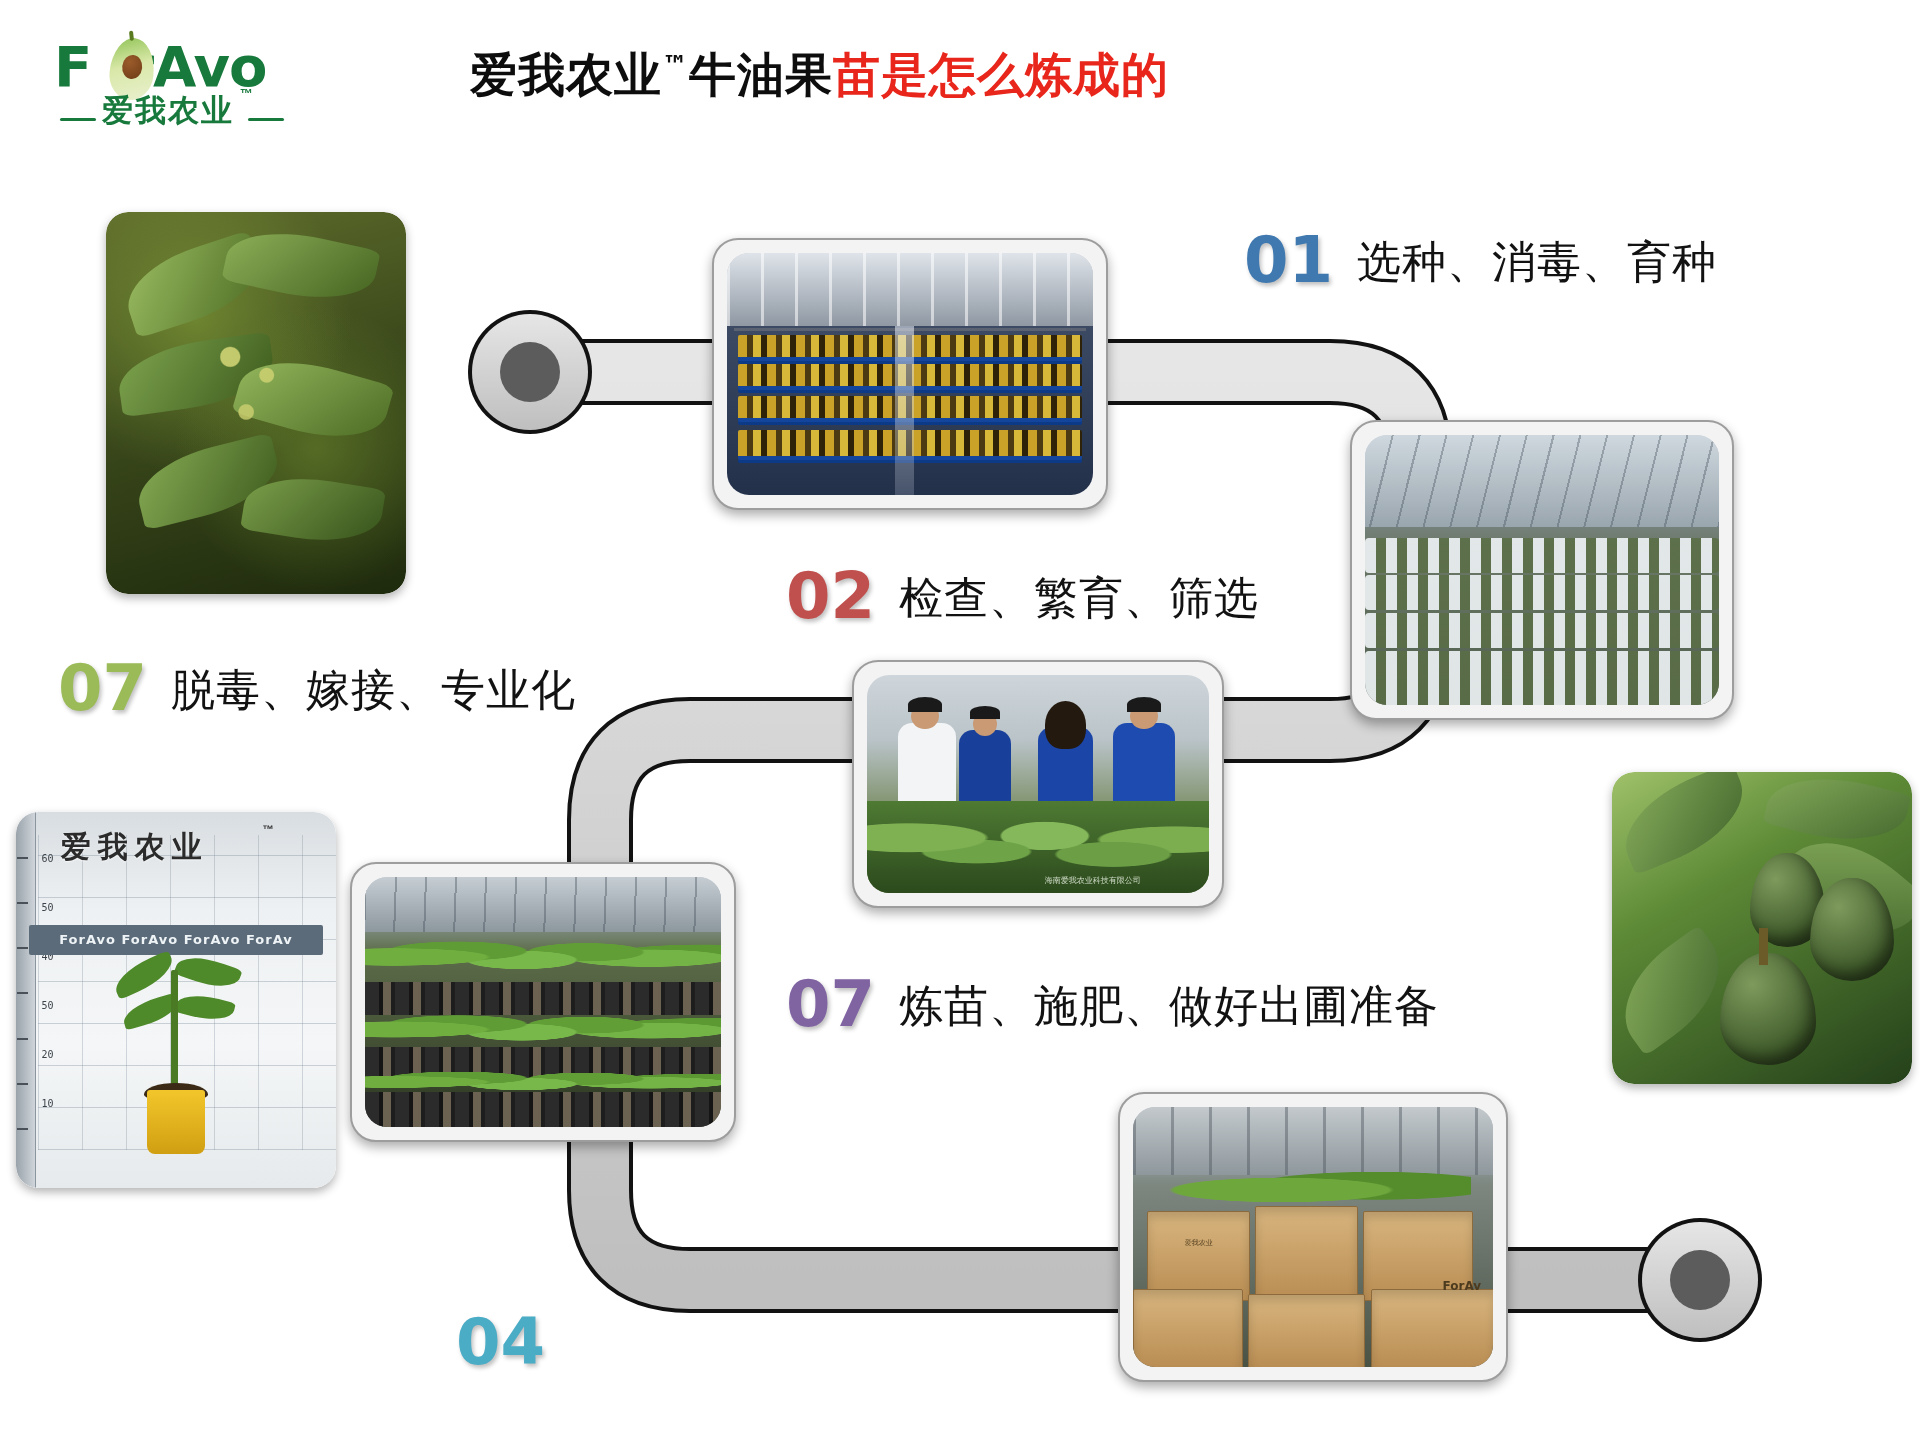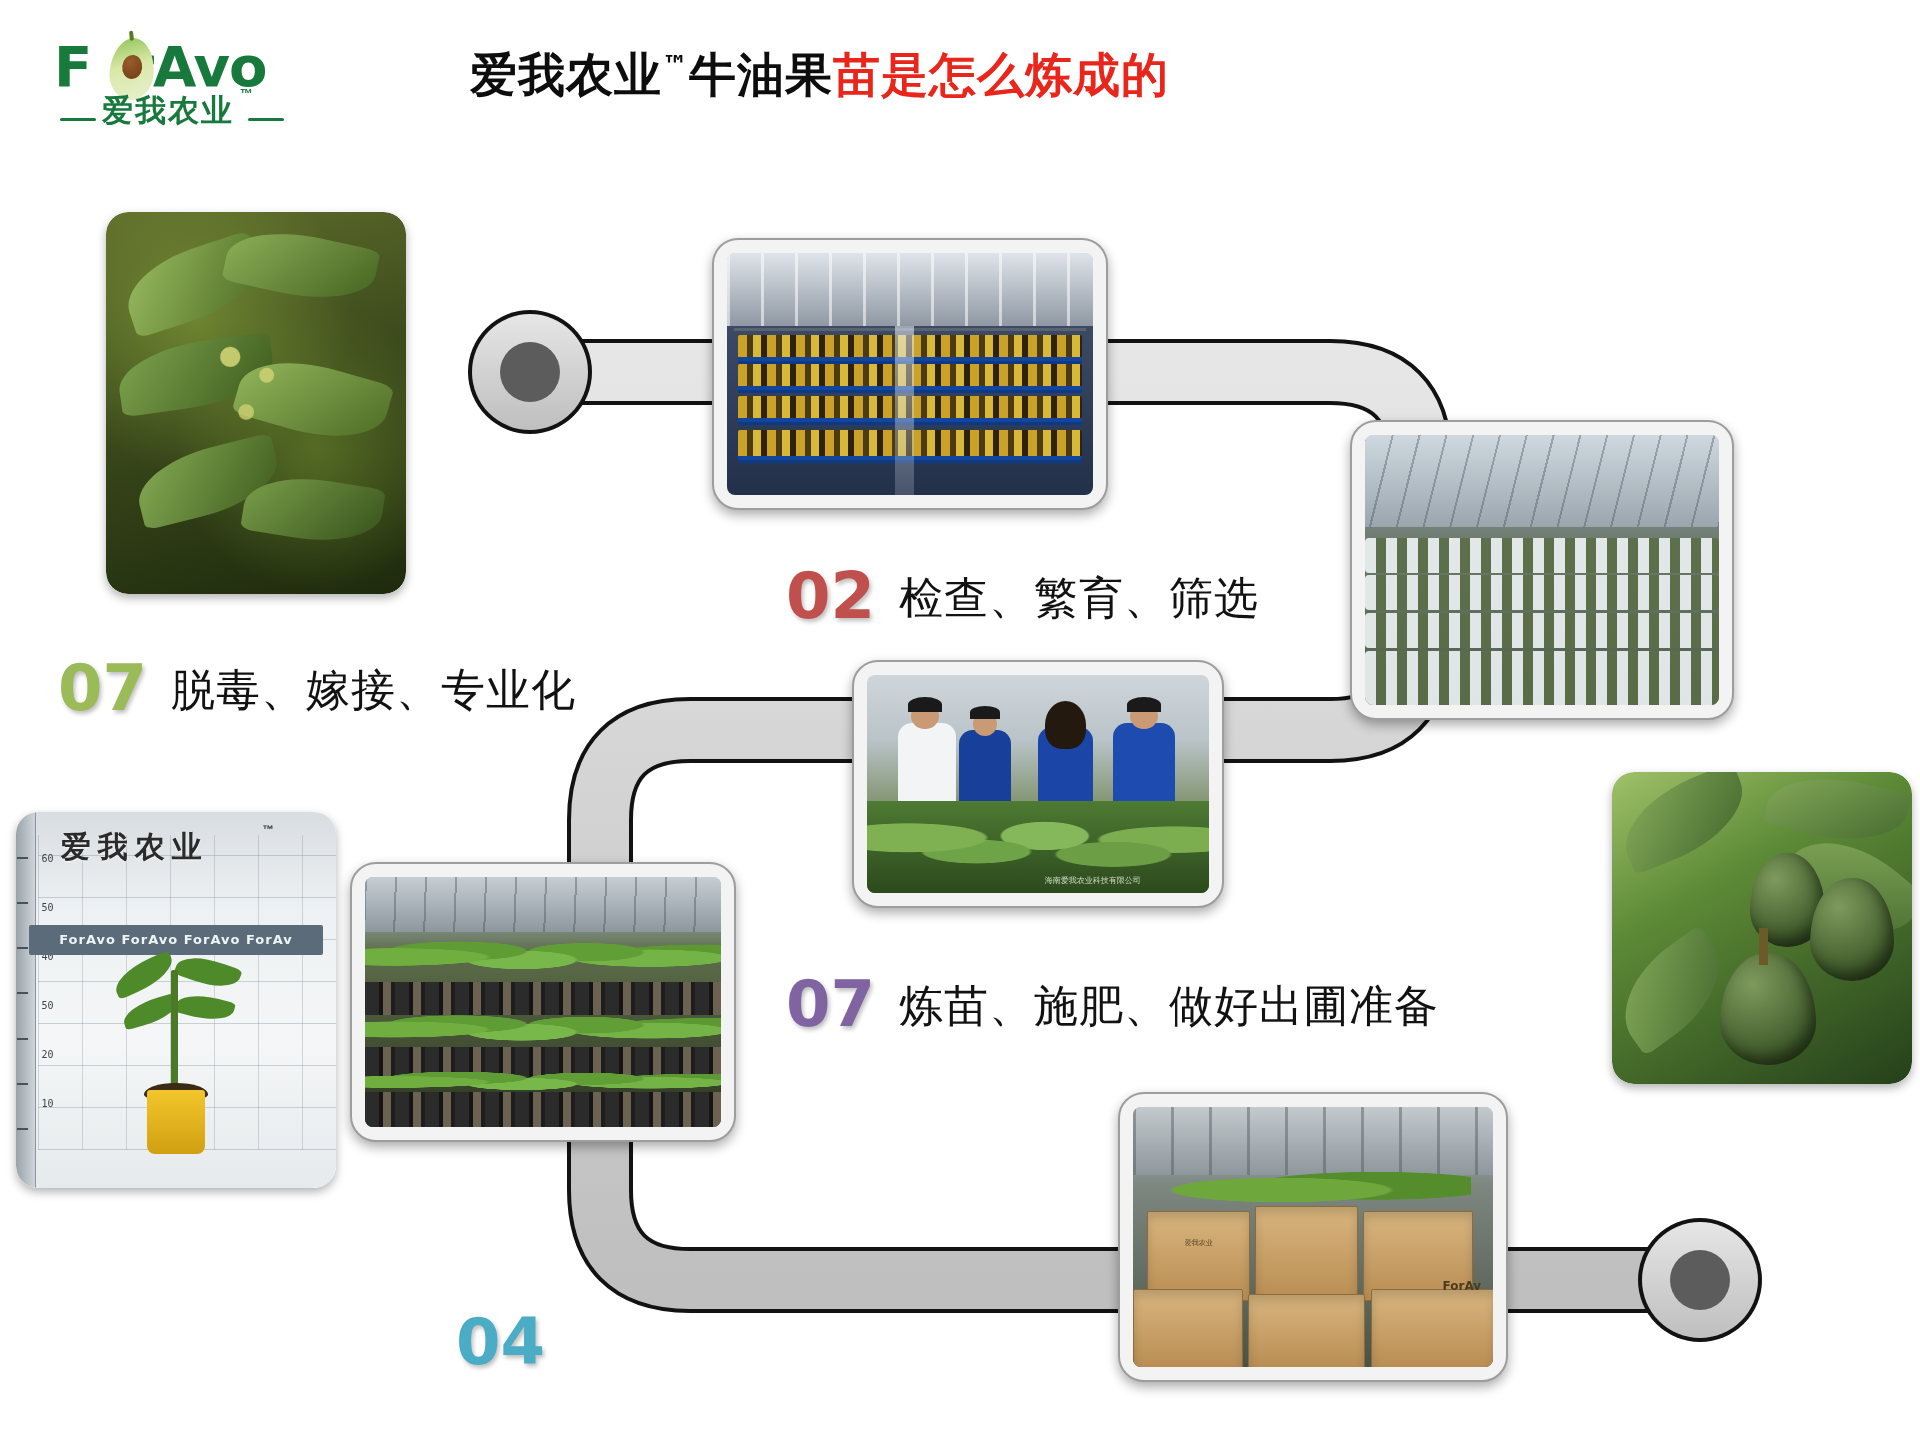--- a/index.html
+++ b/index.html
@@ -69,21 +69,21 @@
     box-shadow:0 5px 12px rgba(0,0,0,.33);
     padding:13px;
     box-sizing:border-box;
     overflow:hidden;
   }
   .card.plain{
     border:none;border-radius:22px;padding:0;background:transparent;
     box-shadow:0 4px 10px rgba(0,0,0,.30);
   }
   .photo{
-    width:100%;height:100%;border-radius:8px;overflow:hidden;position:relative;
+    width:100%;height:100%;border-radius:22px;overflow:hidden;position:relative;
   }
   .card.plain .photo{border-radius:22px;}
 
   
   .ph-flower{
     background:
       radial-gradient(circle at 30% 28%,rgba(140,170,60,.55),transparent 45%),
       radial-gradient(circle at 70% 62%,rgba(120,150,50,.5),transparent 45%),
       linear-gradient(165deg,#5f6d2c 0%,#3c4a1c 45%,#1e2a0d 100%);
   }
@@ -437,20 +437,24 @@
       </div>
       <div class="box" style="left:34%;top:38%;width:28%;height:36%;"></div>
       <div class="box" style="left:64%;top:40%;width:30%;height:34%;"></div>
       <div class="box" style="left:0%;top:70%;width:30%;height:30%;"></div>
       <div class="box" style="left:32%;top:72%;width:32%;height:28%;"></div>
       <div class="box" style="left:66%;top:70%;width:34%;height:30%;"></div>
       <div style="position:absolute;left:86%;top:66%;font-size:12px;font-weight:700;color:#4d3b1f;font-family:'DejaVu Sans',sans-serif;">ForAv</div>
     </div>
   </div>
 
+  <div class="step" style="left:1244px;top:228px;">
+    <span class="num" style="color: rgb(63, 121, 176);">01</span>
+    <span class="txt">选种、消毒、育种</span>
+  </div>
 
   <div class="step" style="left:786px;top:564px;justify-content:center;">
     <span class="num" style="color: rgb(192, 80, 77);">02</span>
     <span class="txt">检查、繁育、筛选</span>
   </div>
 
   <div class="step" style="left:58px;top:656px;">
     <span class="num" style="color: rgb(155, 187, 89);">07</span>
     <span class="txt">脱毒、嫁接、专业化</span>
   </div>

